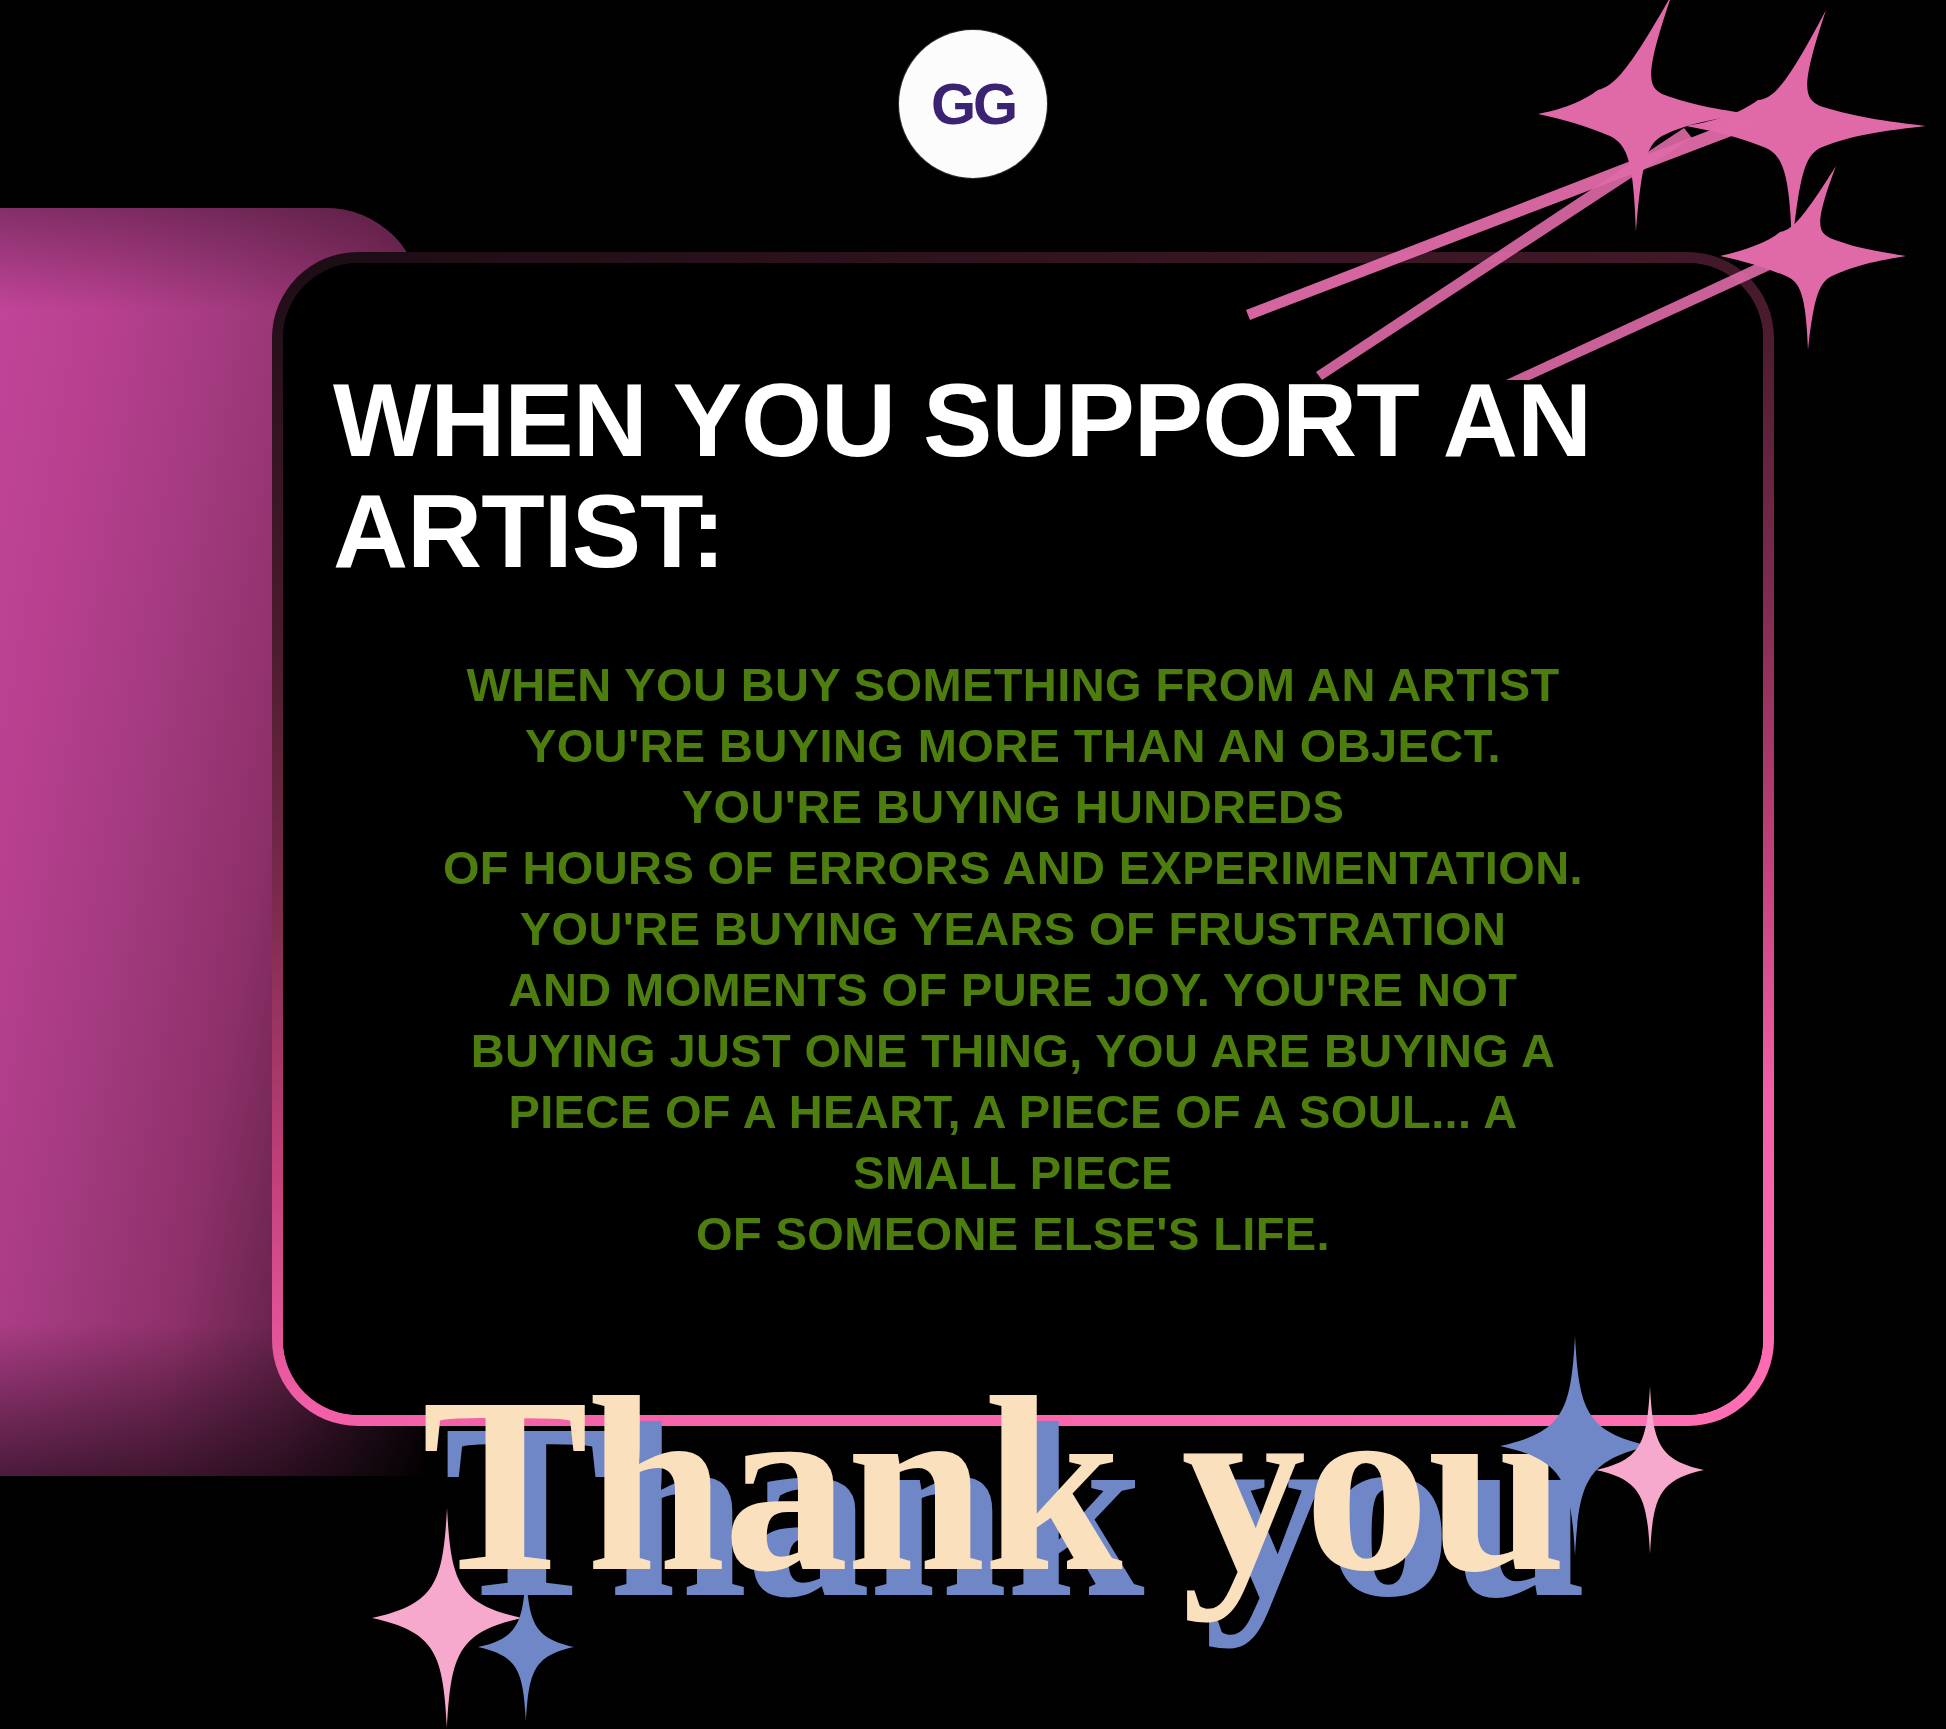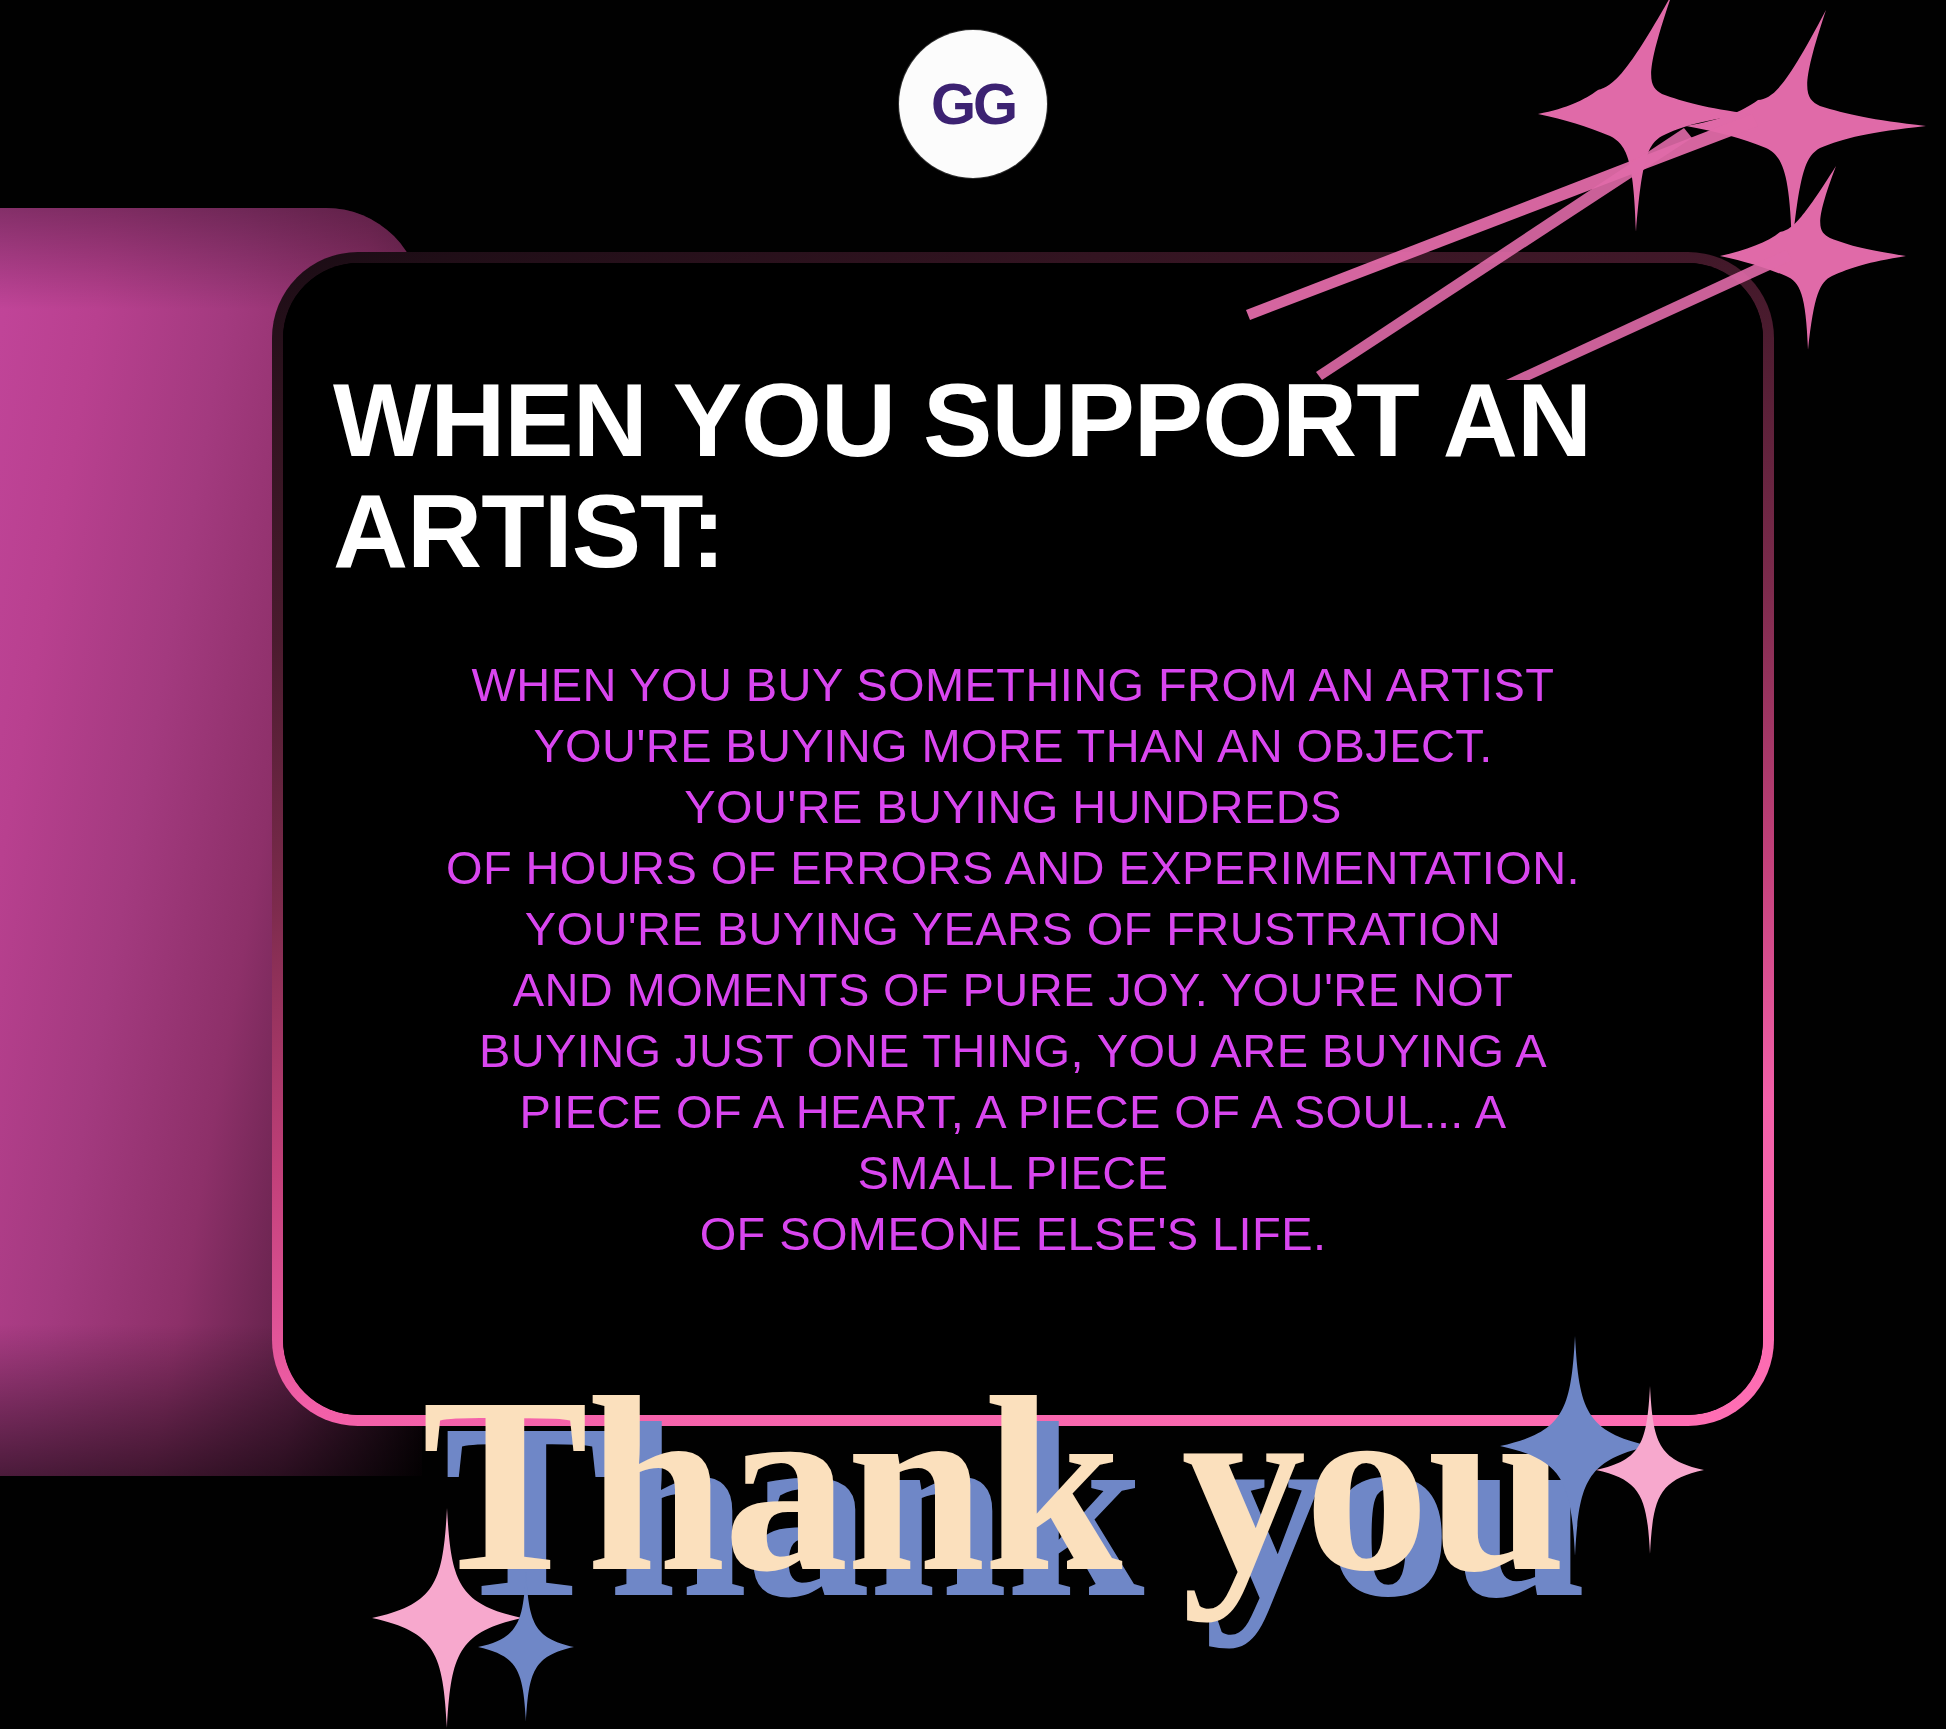--- a/index.html
+++ b/index.html
@@ -142,24 +142,24 @@
     font-weight:700;
     font-size:104px;
     line-height:1.07;
     letter-spacing:-1px;
     margin:0;
     text-align:left;
   }
   .body-copy{
     margin:0;
     padding-top:66px;
-    color:#d946ef;
+    color:#4d7c0f;
     font-size:47px;
     line-height:1.30;
-    font-weight:400;
+    font-weight:700;
     letter-spacing:0.4px;
     text-align:center;
     white-space:pre-line;
   }
 
   
   .thankyou-wrap{
     position:absolute;
     left:0;
     top:1360px;

